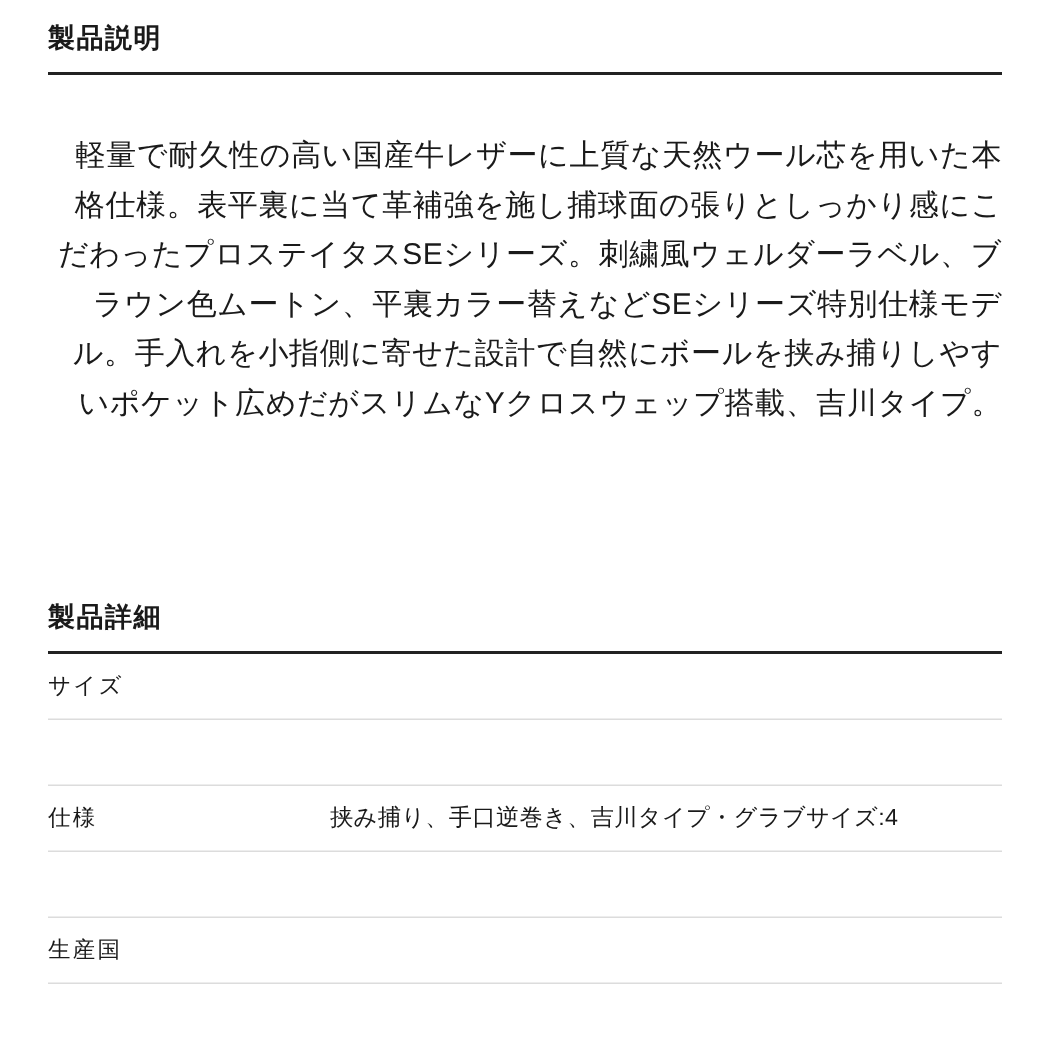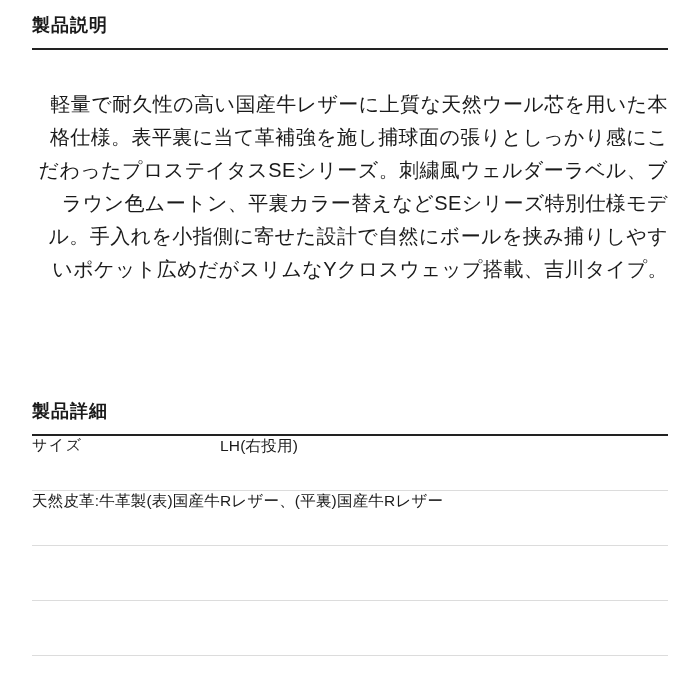--- a/index.html
+++ b/index.html
@@ -31,22 +31,22 @@
     margin-top:38px;
     font-size:20px;
     line-height:33px;
     letter-spacing:0.4px;
     text-align:right;
   }
   .details-section{margin-top:112px;}
   .spec-table{width:100%;}
   .spec-row{
     display:flex;
-    align-items:flex-start;
-    height:55px;
+    align-items:center;
+    height:44px;
     border-bottom:1px solid var(--divider-light);
   }
   .spec-label{
     flex:0 0 188px;
     font-size:15px;
     letter-spacing:1.5px;
   }
   .spec-value{
     flex:1 1 auto;
     font-size:15.5px;
@@ -64,29 +64,32 @@
     <hr class="divider-strong">
     <p class="description-text">軽量で耐久性の高い国産牛レザーに上質な天然ウール芯を用いた本格仕様。表平裏に当て革補強を施し捕球面の張りとしっかり感にこだわったプロステイタスSEシリーズ。刺繍風ウェルダーラベル、ブラウン色ムートン、平裏カラー替えなどSEシリーズ特別仕様モデル。手入れを小指側に寄せた設計で自然にボールを挟み捕りしやすいポケット広めだがスリムなYクロスウェップ搭載、吉川タイプ。</p>
   </section>
 
   <section class="details-section">
     <h2 class="section-title">製品詳細</h2>
     <hr class="divider-strong">
     <div class="spec-table" id="spec-table">
   <div class="spec-row">
     <div class="spec-label">サイズ</div>
-    <div class="spec-value">LH(右投用)</div>
   </div>
-
-  <div class="spec-row">
-    <div class="spec-value">天然皮革:牛革製(表)国産牛Rレザー、(平裏)国産牛Rレザー</div>
-  </div>
-
 
   <div class="spec-row">
   </div>
 
   <div class="spec-row">
+    <div class="spec-label">仕様</div>
+    <div class="spec-value">挟み捕り、手口逆巻き、吉川タイプ・グラブサイズ:4</div>
+  </div>
+
+  <div class="spec-row">
+  </div>
+
+  <div class="spec-row">
+    <div class="spec-label">生産国</div>
   </div>
 </div>
   </section>
 
 </div>
 
 </body></html>

